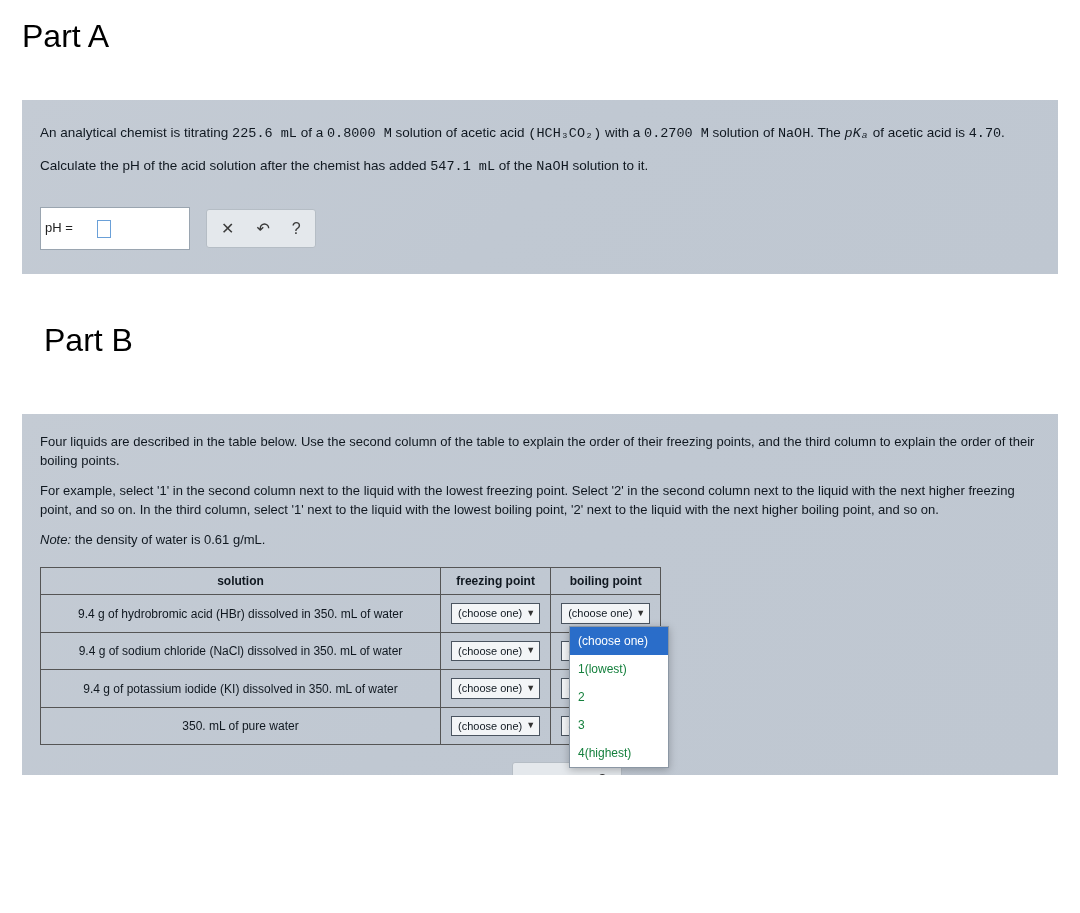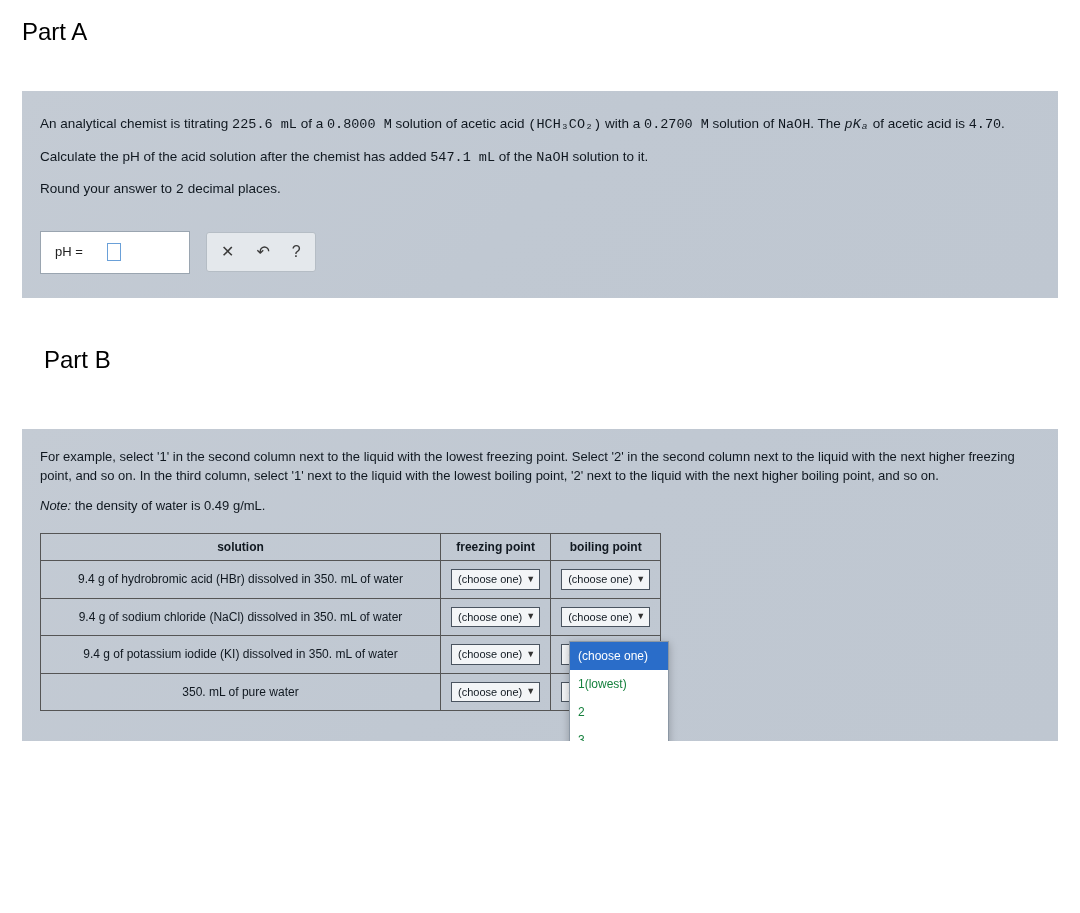--- a/index.html
+++ b/index.html
@@ -7,21 +7,21 @@
       margin: 0;
       padding: 0;
     }
     body {
       font-family: Arial, Helvetica, sans-serif;
       background: #ffffff;
       color: #000;
       width: 1080px;
     }
     .part-title {
-      font-size: 24px;
+      font-size: 32px;
       font-weight: normal;
       padding: 18px 22px 10px 22px;
       color: #000;
     }
     .panel {
       background: linear-gradient(135deg, #c4cbd4 0%, #c0c8d2 50%, #bfc7d1 100%);
       margin: 35px 22px 0 22px;
       padding: 22px 18px 24px 18px;
       font-size: 13.5px;
       color: #101820;
@@ -38,21 +38,21 @@
     }
     .answer-row {
       display: flex;
       align-items: center;
       gap: 16px;
       margin-top: 30px;
     }
     .answer-box {
       background: #ffffff;
       border: 1px solid #9aa5b0;
-      padding: 10px 14px;
+      padding: 10px 4px;
       display: flex;
       align-items: center;
       gap: 24px;
       font-size: 13px;
       color: #222;
       width: 150px;
     }
     .answer-input {
       border: 1px solid #6aa0d8;
       background: #fff;
@@ -159,44 +159,42 @@
 <body>
 
 <h1 class="part-title">Part A</h1>
 
 <div class="panel">
   <p>
     <span>An analytical chemist is titrating </span><span class="serif-num">225.6 mL</span><span> of a </span><span class="serif-num">0.8000 M</span><span> solution of acetic acid </span><span class="serif-num">(HCH₃CO₂)</span><span> with a </span><span class="serif-num">0.2700 M</span><span> solution of </span><span class="serif-num">NaOH</span><span>. The </span><em class="serif-num">pKₐ</em><span> of acetic acid is </span><span class="serif-num">4.70</span><span>.</span>
   </p>
   <p>
     <span>Calculate the pH of the acid solution after the chemist has added </span><span class="serif-num">547.1 mL</span><span> of the </span><span class="serif-num">NaOH</span><span> solution to it.</span>
-  </p>
-  <p>
-    <span>Round your answer to </span><span class="serif-num">2</span><span> decimal places.</span>
   </p>
 
   <div class="answer-row">
     <div class="answer-box">
       <span>pH =</span>
       <span class="answer-input"></span>
     </div>
     <div class="tool-row">
       <span class="tool-btn">✕</span>
       <span class="tool-btn">↶</span>
       <span class="tool-btn">?</span>
     </div>
   </div>
 </div>
 
 <h1 class="part-title" style="margin-top:30px;padding-left:44px;">Part B</h1>
 
 <div class="panel-b">
+  <p>Four liquids are described in the table below. Use the second column of the table to explain the order of their freezing points, and the third column to explain the order of their boiling points.</p>
   <p>For example, select '1' in the second column next to the liquid with the lowest freezing point. Select '2' in the second column next to the liquid with the next higher freezing point, and so on. In the third column, select '1' next to the liquid with the lowest boiling point, '2' next to the liquid with the next higher boiling point, and so on.</p>
   <p>
-    <em>Note:</em><span> the density of water is </span><span class="serif-num">0.49 g/mL</span><span>.</span>
+    <em>Note:</em><span> the density of water is </span><span class="serif-num">0.61 g/mL</span><span>.</span>
   </p>
 
   <table class="data-table">
     <thead>
       <tr>
         <th class="sol-col">solution</th>
         <th class="fp-col">freezing point</th>
         <th class="bp-col">boiling point</th>
       </tr>
     </thead>

